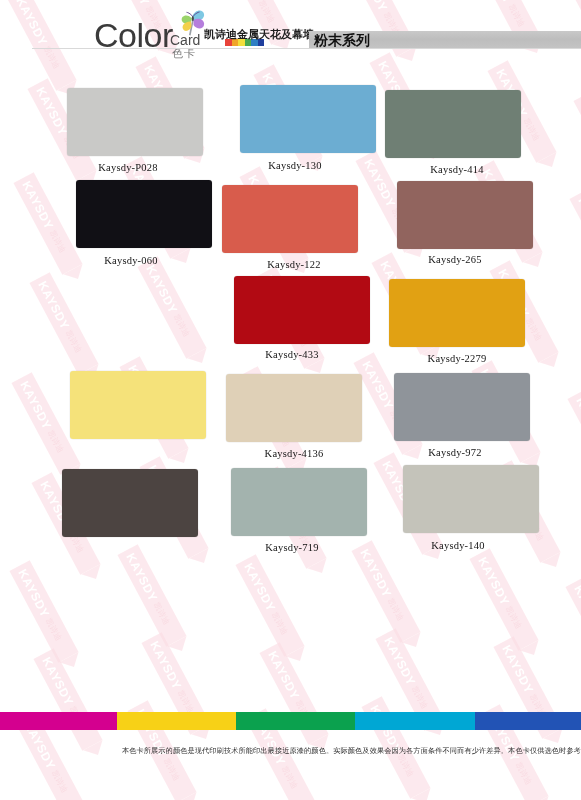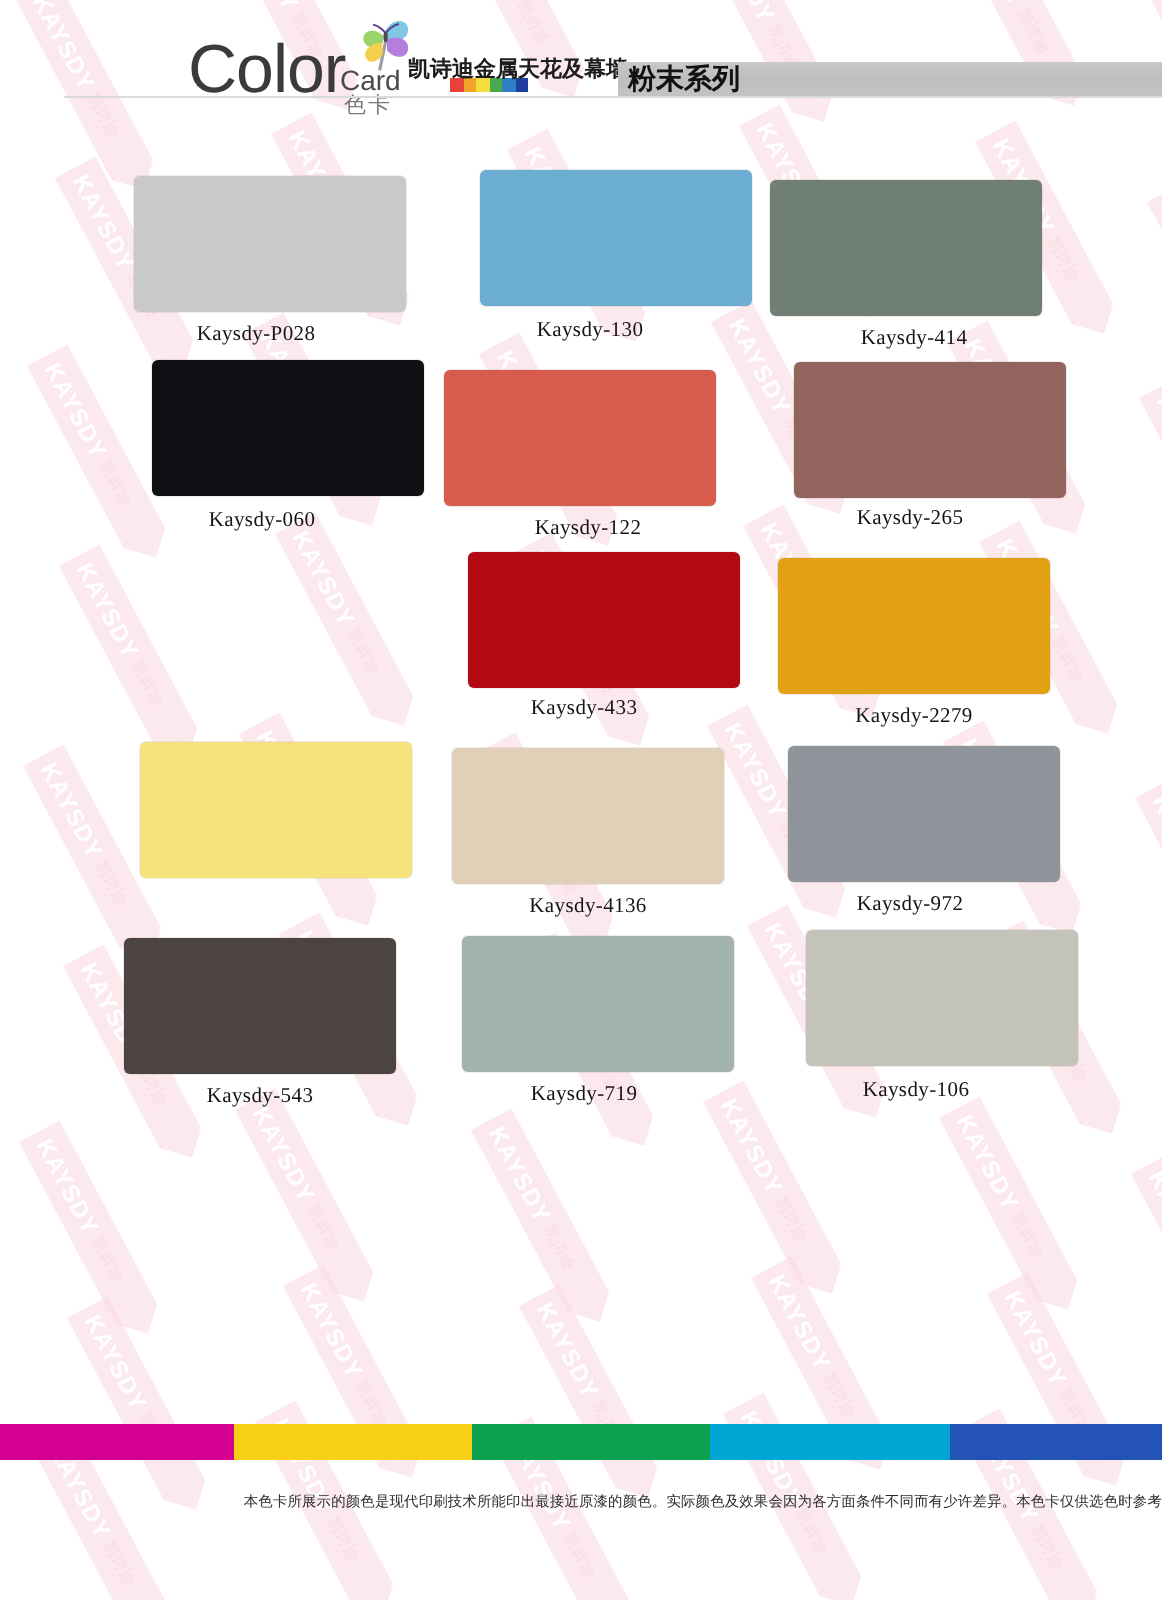--- a/index.html
+++ b/index.html
@@ -542,29 +542,28 @@
           <div class="swatch-label">Kaysdy-4136</div>
         </div>
         <div class="swatch-cell col2 j-a">
           <div class="swatch-chip" style="background: rgb(143, 148, 154);"></div>
           <div class="swatch-label">Kaysdy-972</div>
         </div>
       </div>
       <div class="swatch-row">
         <div class="swatch-cell col0 j-e">
           <div class="swatch-chip" style="background: rgb(76, 68, 65);"></div>
-          <div class="swatch-label">Kaysdy-543</div>
         </div>
         <div class="swatch-cell col1 j-a">
           <div class="swatch-chip" style="background: rgb(163, 179, 174);"></div>
           <div class="swatch-label">Kaysdy-719</div>
         </div>
         <div class="swatch-cell col2 j-b">
           <div class="swatch-chip" style="background: rgb(196, 195, 186);"></div>
-          <div class="swatch-label">Kaysdy-106</div>
+          <div class="swatch-label">Kaysdy-140</div>
         </div>
       </div>
     </div>
 
   <div id="footer">
     <div id="footer-bar">
         <span style="background: rgb(212, 0, 143); width: 20.0884%;"></span>
         <span style="background: rgb(247, 209, 23); width: 20.5306%;"></span>
         <span style="background: rgb(11, 161, 78); width: 20.5306%;"></span>
         <span style="background: rgb(0, 167, 212); width: 20.5306%;"></span>

